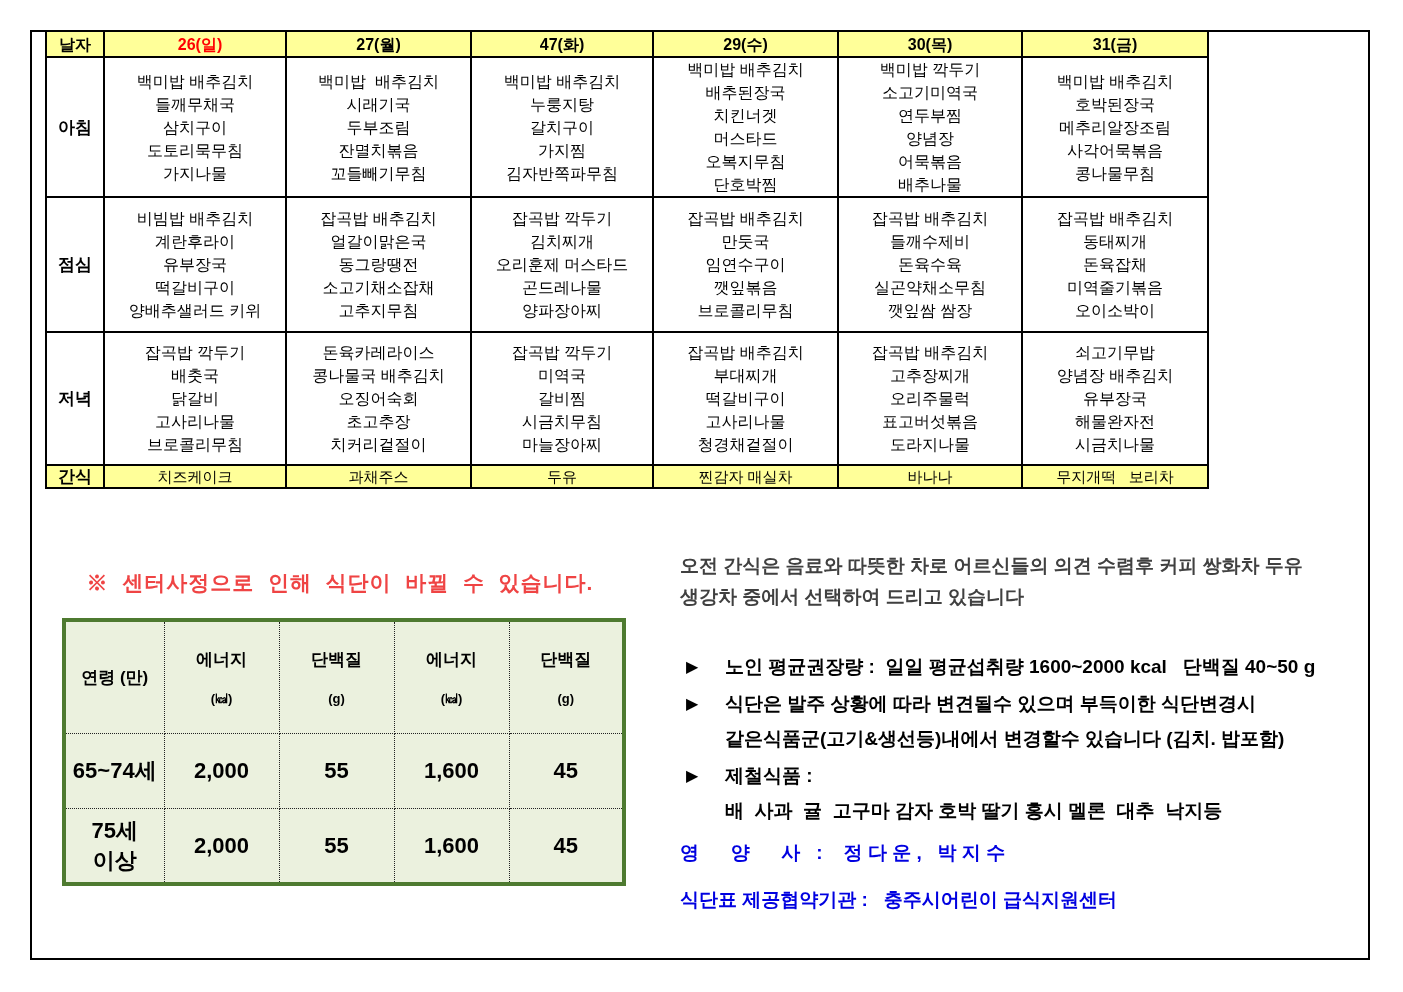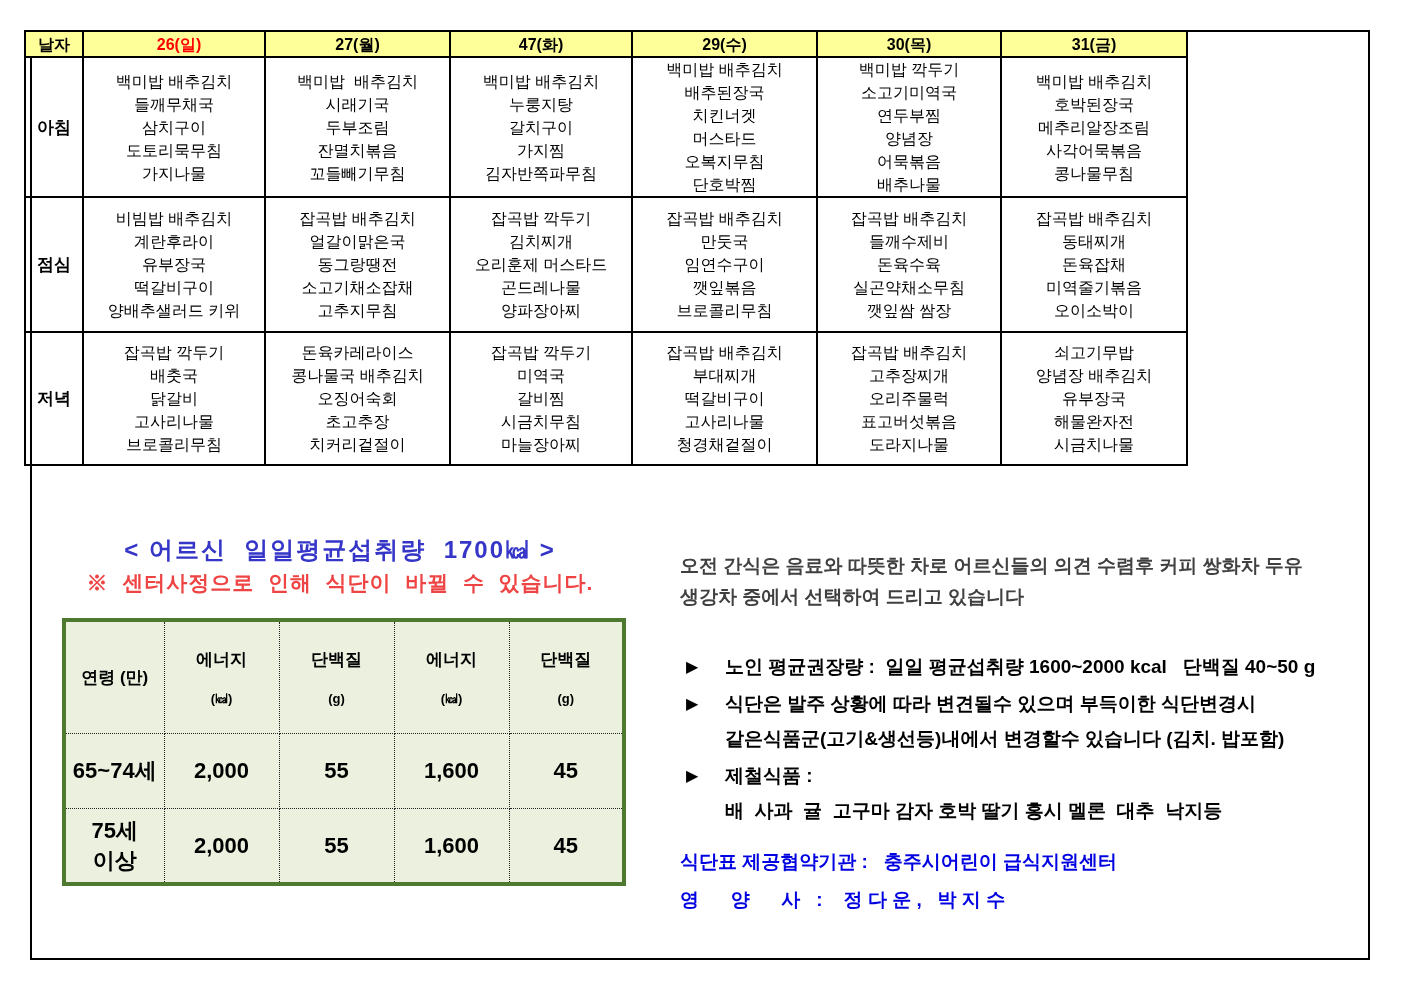--- a/index.html
+++ b/index.html
@@ -10,21 +10,21 @@
     color: #000;
   }
   .page { position: absolute; left: 0; top: 0; width: 1403px; height: 992px; background: #fff; }
   .outer-box {
     position: absolute; left: 30px; top: 30px; width: 1340px; height: 930px;
     border: 2px solid #000; background: #fff;
   }
 
   
   table.menu {
-    position: absolute; left: 24px; top: 30px; width: 1162px;
+    position: absolute; left: 45px; top: 30px; width: 1162px;
     border-collapse: collapse; table-layout: fixed;
   }
   table.menu td {
     border: 2px solid #000; text-align: center; vertical-align: middle;
     font-size: 16px; line-height: 23px; white-space: pre-wrap; overflow: hidden;
     padding: 0 2px;
   }
   table.menu tr.hdr td { background: #ffff99; font-weight: bold; height: 26px; font-size: 16px; }
   table.menu td.rowlabel { font-weight: bold; font-size: 17px; }
   table.menu td.yellow { background: #ffff99; }
@@ -189,24 +189,32 @@
 고추장찌개
 오리주물럭
 표고버섯볶음
 도라지나물</td>
       <td>쇠고기무밥
 양념장 배추김치
 유부장국
 해물완자전
 시금치나물</td>
     </tr>
+    <tr class="snack">
+      <td class="rowlabel">간식</td>
+      <td>치즈케이크</td>
+      <td>과채주스</td>
+      <td>두유</td>
+      <td>찐감자 매실차</td>
+      <td>바나나</td>
+      <td>무지개떡   보리차</td>
+    </tr>
   </tbody>
     </table>
 
-  <div class="kcal-title">&lt; 어르신  일일평균섭취량  1700㎉ &gt;</div>
   <div class="change-note">※  센터사정으로  인해  식단이  바뀔  수  있습니다.</div>
 
   <table class="nutrition">
     <colgroup>
       <col style="width:100px">
         <col style="width:115px">
         <col style="width:115px">
         <col style="width:115px">
         <col style="width:115px">
     </colgroup>
@@ -260,16 +268,16 @@
         <div class="bullet-marker">▶</div>
         <div class="bullet-text">식단은 발주 상황에 따라 변견될수 있으며 부득이한 식단변경시
 같은식품군(고기&amp;생선등)내에서 변경할수 있습니다 (김치. 밥포함)</div>
       </div>
       <div class="bullet-row">
         <div class="bullet-marker">▶</div>
         <div class="bullet-text">제철식품 :
 배  사과  귤  고구마 감자 호박 딸기 홍시 멜론  대추  낙지등</div>
       </div>
     </div>
+    <div class="footer-blue second">영      양      사   :    정 다 운 ,   박 지 수</div>
     <div class="footer-blue">식단표 제공협약기관 :   충주시어린이 급식지원센터</div>
-    <div class="footer-blue second">영      양      사   :    정 다 운 ,   박 지 수</div>
   </div>
 </div>
 
 </body></html>

